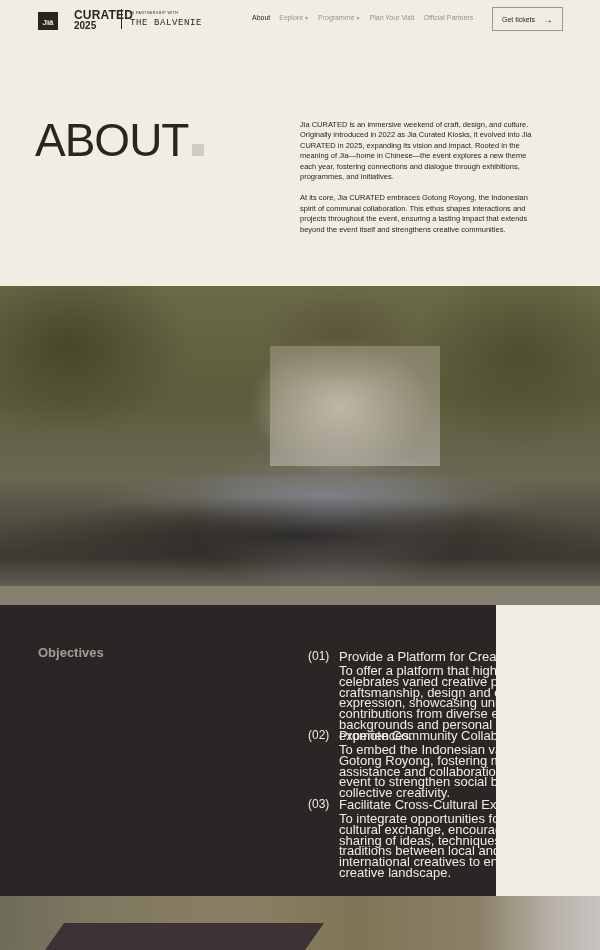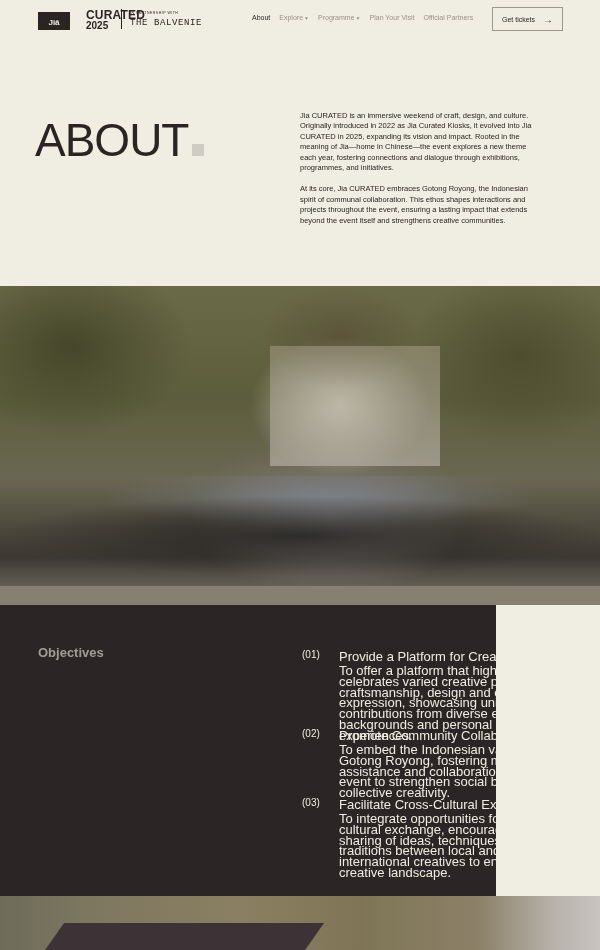--- a/index.html
+++ b/index.html
@@ -2,40 +2,40 @@
 <html><head>
 <meta charset="utf-8">
 <style>
   * { box-sizing: border-box; margin: 0; padding: 0; }
   html, body { width: 600px; height: 950px; overflow: hidden; }
   body { background: #f0ede2; font-family: "Liberation Sans", sans-serif; color: #2a2523; position: relative; }
 
   
   .header { position: absolute; top: 0; left: 0; width: 600px; height: 38px; }
   .logo { position: absolute; left: 38px; top: 10px; display: flex; align-items: center; }
-  .logo-box { width: 32px; height: 18px; background: #2a2523; color: #f0ede2; font-size: 8px; font-weight: bold; display: flex; align-items: flex-end; justify-content: center; padding-bottom: 3px; }
+  .logo-box { width: 20px; height: 18px; background: #2a2523; color: #f0ede2; font-size: 8px; font-weight: bold; display: flex; align-items: flex-end; justify-content: center; padding-bottom: 3px; }
   .logo-text { margin-left: 16px; line-height: 9px; }
   .logo-curated { font-size: 12px; font-weight: bold; letter-spacing: 0.2px; display: block; line-height: 11px; }
   .logo-year { font-size: 10px; font-weight: bold; display: block; line-height: 10px; }
   .logo-divider { position: absolute; left: 121px; top: 9px; width: 1px; height: 20px; background: #2a2523; }
   .partner { position: absolute; left: 130px; top: 11px; }
   .partner-small { font-size: 3.5px; letter-spacing: 0.5px; display: block; color: #2a2523; }
   .partner-name { font-family: Liberation Mono, monospace; font-size: 9px; letter-spacing: 0.6px; display: block; margin-top: 3px; }
 
   .nav { position: absolute; top: 14px; left: 252px; display: flex; gap: 9px; font-size: 7px; }
   .nav-item { color: #999388; white-space: nowrap; cursor: pointer; }
   .nav-item.active { color: #2a2523; }
   .caret { font-size: 5px; margin-left: 1px; }
   .tickets-btn { position: absolute; left: 492px; top: 7px; width: 71px; height: 24px; border: 1px solid #9c9789; font-size: 7px; display: flex; align-items: center; justify-content: center; gap: 8px; color: #2a2523; cursor: pointer; }
   .arrow-icon { font-size: 10px; font-weight: bold; }
 
   
   .about-title { position: absolute; left: 35px; top: 110px; font-size: 46px; font-weight: normal; letter-spacing: -1px; color: #2a2523; line-height: 60px; }
   .about-square { position: absolute; left: 192px; top: 144px; width: 12px; height: 12px; background: #cfccc3; }
-  .about-text { position: absolute; left: 300px; top: 111px; width: 240px; font-size: 7.5px; line-height: 10.4px; color: #2a2523; }
+  .about-text { position: absolute; left: 300px; top: 120px; width: 240px; font-size: 7.5px; line-height: 10.4px; color: #2a2523; }
   .about-text p + p { margin-top: 11px; }
 
   
   .photo { position: absolute; left: 0; top: 286px; width: 600px; height: 319px; overflow: hidden;
     background:
       radial-gradient(ellipse 90px 70px at 340px 120px, #c9c3b3 0%, rgba(201,195,179,0) 100%),
       radial-gradient(ellipse 140px 80px at 330px 230px, #7d7a78 0%, rgba(125,122,120,0) 100%),
       linear-gradient(180deg, #6a6a48 0%, #5c5d3c 35%, #6a6752 60%, #3c3832 85%, #7d7769 100%); }
   .photo-canopy { position: absolute; left: 0; top: 0; width: 600px; height: 170px;
     background:
@@ -46,21 +46,21 @@
   .photo-crowd { position: absolute; left: 0; top: 190px; width: 600px; height: 110px;
     background:
       radial-gradient(ellipse 300px 40px at 300px 60px, rgba(35,33,32,0.85) 0%, rgba(35,33,32,0) 100%),
       radial-gradient(ellipse 220px 30px at 320px 20px, rgba(130,135,150,0.6) 0%, rgba(130,135,150,0) 100%); }
   .photo-steps { position: absolute; left: 0; top: 300px; width: 600px; height: 19px; background: #85806f; }
 
   
   .objectives { position: absolute; left: 0; top: 605px; width: 496px; height: 291px; background: #2b2625; }
   .obj-title { position: absolute; left: 38px; top: 40px; font-size: 13px; color: #a19c95; }
   .obj-item { position: absolute; left: 300px; width: 265px; }
-  .obj-num { position: absolute; left: 2px; top: 0; font-size: 10px; color: #f0ede2; }
+  .obj-num { position: absolute; left: 8px; top: 0; font-size: 12px; color: #f0ede2; }
   .obj-heading { position: absolute; left: 39px; top: 0; font-size: 13px; color: #f0ede2; white-space: nowrap; }
   .obj-desc { position: absolute; left: 39px; top: 17px; width: 226px; font-size: 13px; line-height: 10.8px; color: #f0ede2; }
 
   
   .bottom-photo { position: absolute; left: 0; top: 896px; width: 600px; height: 54px; overflow: hidden;
     background: linear-gradient(90deg, #6d6c5a 0%, #7e7760 15%, #8a7f62 40%, #7f7556 60%, #8c8168 80%, #b7b1aa 92%, #c8c3c0 100%); }
   .bottom-dark { position: absolute; left: 50px; top: 27px; width: 260px; height: 40px; background: #3d3235; transform: skewX(-35deg); }
 </style>
 </head>
 <body>

